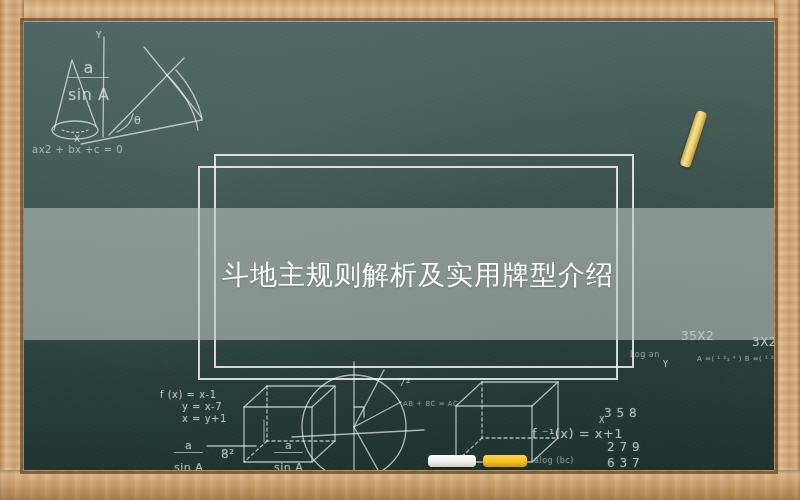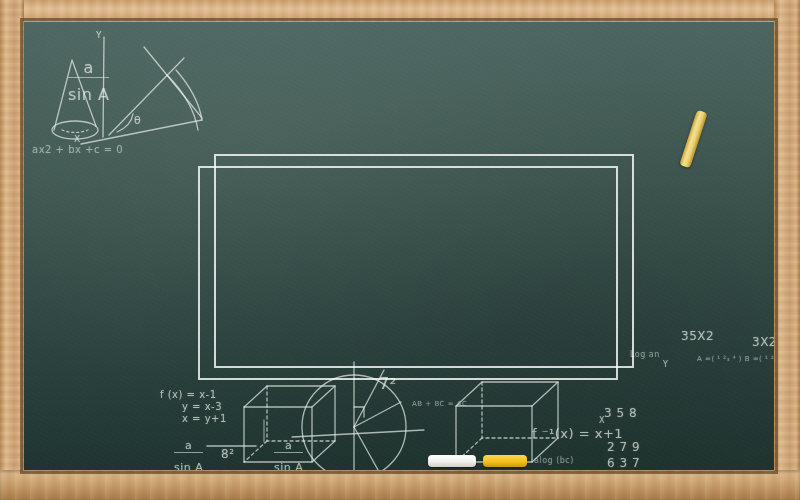--- a/index.html
+++ b/index.html
@@ -264,42 +264,42 @@
     <div class="chalk-text" style="left:44px; top:38px; font-size:16px;">
       <span class="frac">
         <span class="num">a</span>
         <span class="den">sin A</span>
       </span>
     </div>
 
     <div class="chalk-text" style="left:8px; top:122px; font-size:10px; opacity:0.55;">ax2 + bx +c = 0</div>
 
     <div class="chalk-text" style="left:136px; top:367px; font-size:10px;">f (x)  =  x-1</div>
-    <div class="chalk-text" style="left:158px; top:379px; font-size:10px;">y  =  x-3</div>
+    <div class="chalk-text" style="left:158px; top:379px; font-size:10px;">y  =  x-7</div>
     <div class="chalk-text" style="left:158px; top:391px; font-size:10px;">x  =  y+1</div>
 
     <div class="chalk-text" style="left:150px; top:418px; font-size:11px;">
       <span class="frac">
         <span class="num">a</span>
         <span class="den">sin A</span>
       </span>
     </div>
 
     <div class="chalk-text" style="left:197px; top:425px; font-size:12px;">8²</div>
 
     <div class="chalk-text" style="left:250px; top:418px; font-size:11px;">
       <span class="frac">
         <span class="num">a</span>
         <span class="den">sin A</span>
       </span>
     </div>
 
-    <div class="chalk-text" style="left:355px; top:352px; font-size:16px;">7²</div>
-
-    <div class="chalk-text" style="left:388px; top:378px; font-size:7px; opacity:0.5;">AB + BC = AC</div>
+    <div class="chalk-text" style="left:375px; top:352px; font-size:13px;font-family:Liberation Serif, serif;">7²</div>
+
+    <div class="chalk-text" style="left:379px; top:378px; font-size:7px; opacity:0.5;">AB + BC = AC</div>
 
     <div class="chalk-text" style="left:508px; top:404px; font-size:13px;">f ⁻¹(x)  =  x+1</div>
 
     <div class="chalk-text" style="left:580px; top:384px; font-size:12px;">3 5 8</div>
     <div class="chalk-text" style="left:583px; top:418px; font-size:12px;">2 7 9</div>
     <div class="chalk-text" style="left:583px; top:434px; font-size:12px;">6 3 7</div>
 
     <div class="chalk-text" style="left:510px; top:434px; font-size:8px; opacity:0.5;">alog (bc)</div>
 
     <div class="chalk-text" style="left:606px; top:328px; font-size:8px; opacity:0.5;">Log an</div>
@@ -315,17 +315,20 @@
     <div class="chalk-text" style="left:575px; top:394px; font-size:8px;">X</div>
 
     <div class="rect-inner"></div>
     <div class="rect-outer"></div>
 
     <div class="chalk-stick chalk-wall"></div>
 
     <div class="chalk-stick chalk-tray-white"></div>
     <div class="chalk-stick chalk-tray-yellow"></div>
 
+    <div class="band">
+      <div class="band-title">斗地主规则解析及实用牌型介绍</div>
+    </div>
   </div>
 
   <div class="frame-bevel"></div>
 
 </div>
 
 </body></html>

